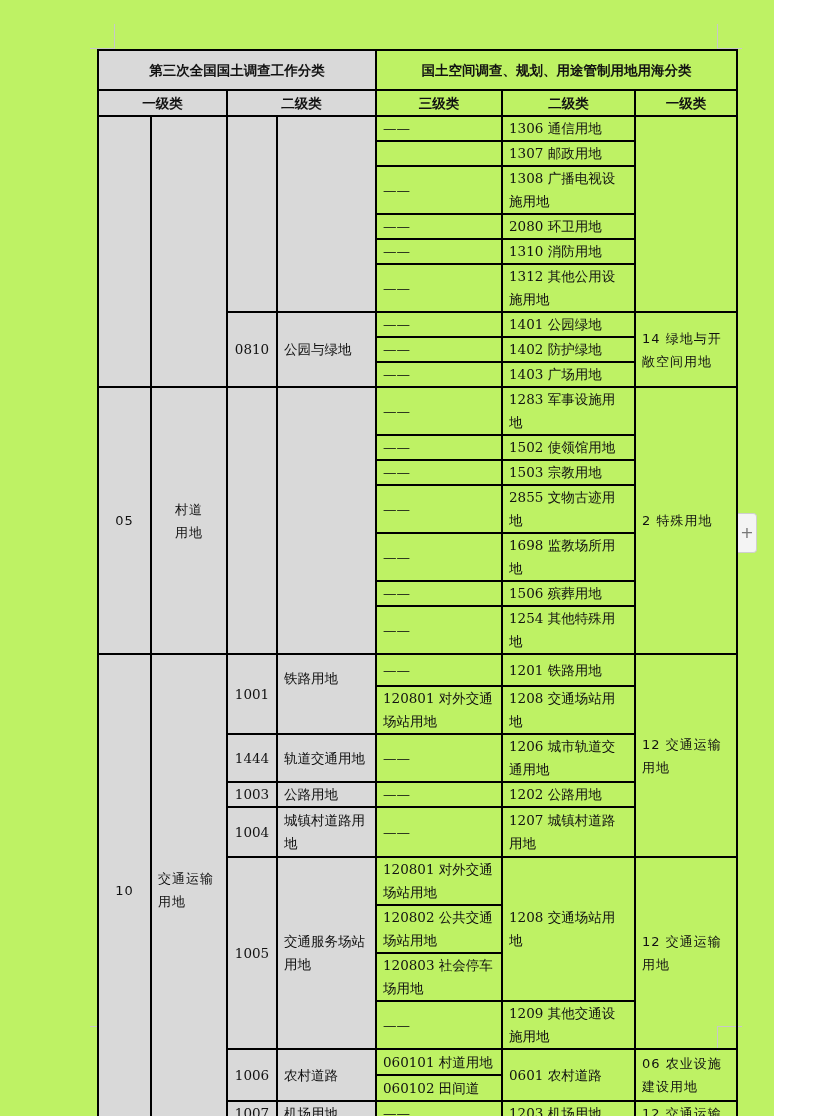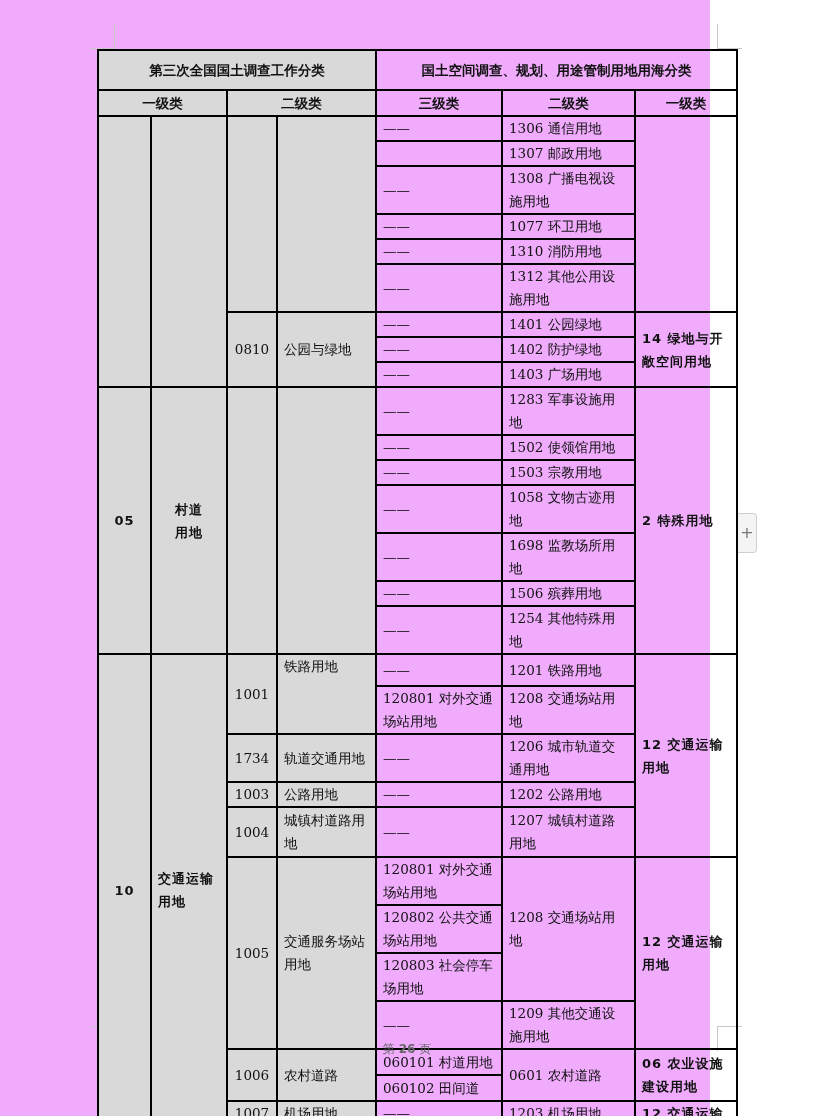--- a/index.html
+++ b/index.html
@@ -1,27 +1,27 @@
 <!DOCTYPE html>
 <html><head>
 <meta charset="utf-8">
 <style>
   html, body { margin:0; padding:0; background:#ffffff; }
   body { width:814px; height:1116px; position:relative; overflow:hidden;
          font-family: "DejaVu Serif", "Liberation Serif", serif; color:#111; }
-  .page { position:absolute; left:0; top:0; width:710px; height:1116px; background:#f0abfc; }
+  .page { position:absolute; left:0; top:0; width:774px; height:1116px; background:#bef264; }
   .crop { position:absolute; background:#c8c8c8; }
   table.land { position:absolute; left:97px; top:49px; border-collapse:collapse; table-layout:fixed;
                width:639px; font-size:13.5px; }
   table.land td { border:2px solid #000; padding:0 6px; vertical-align:middle; line-height:23px; overflow:hidden; }
   td.g { background:#d9d9d9; }
   td.h1 { font-family:"DejaVu Sans","Liberation Sans",sans-serif; font-weight:bold; font-size:13.5px; text-align:center; height:38px; }
   td.h2 { font-family:"DejaVu Sans","Liberation Sans",sans-serif; font-weight:bold; font-size:13.5px; text-align:center; height:24px; }
   td.code { text-align:center; }
-  td.b { font-weight:bold; font-family:"DejaVu Sans","Liberation Sans",sans-serif; font-size:13px; letter-spacing:1px;margin-top:40px; }
+  td.b { font-weight:normal; font-family:"DejaVu Sans","Liberation Sans",sans-serif; font-size:13px; letter-spacing:1px;margin-top:40px; }
   td.center { text-align:center; }
   .footer { position:absolute; left:0; width:814px; top:1041px; text-align:center; font-size:12px; color:#666;
             font-family:"DejaVu Sans","Liberation Sans",sans-serif; }
   .footer .num { font-weight:bold; margin:0 4px; }
   .side-add { position:absolute; left:738px; top:513px; width:18px; height:38px; background:#f4f4f4;
               border:1px solid #cfcfcf; border-left:none; border-radius:0 4px 4px 0; color:#777;
               font-family:"DejaVu Sans",sans-serif; font-size:16px; text-align:center; line-height:38px; }
 </style>
 </head>
 <body>
@@ -72,21 +72,21 @@
     <tr style="height:24px">
       <td></td>
       <td>1307 邮政用地</td>
     </tr>
     <tr style="height:47px">
       <td>——</td>
       <td>1308 广播电视设施用地</td>
     </tr>
     <tr style="height:24px">
       <td>——</td>
-      <td>1077 环卫用地</td>
+      <td>2080 环卫用地</td>
     </tr>
     <tr style="height:23px">
       <td>——</td>
       <td>1310 消防用地</td>
     </tr>
     <tr style="height:48px">
       <td>——</td>
       <td>1312 其他公用设施用地</td>
     </tr>
     <tr style="height:24px">
@@ -117,50 +117,50 @@
     <tr style="height:24px">
       <td>——</td>
       <td>1502 使领馆用地</td>
     </tr>
     <tr style="height:24px">
       <td>——</td>
       <td>1503 宗教用地</td>
     </tr>
     <tr style="height:24px">
       <td>——</td>
-      <td>1058 文物古迹用地</td>
+      <td>2855 文物古迹用地</td>
     </tr>
     <tr style="height:24px">
       <td>——</td>
       <td>1698 监教场所用地</td>
     </tr>
     <tr style="height:24px">
       <td>——</td>
       <td>1506 殡葬用地</td>
     </tr>
     <tr style="height:23px">
       <td>——</td>
       <td>1254 其他特殊用地</td>
     </tr>
 
     <tr style="height:32px">
       <td class="g b center" rowspan="12">10</td>
       <td class="g b" rowspan="12">交通运输用地</td>
       <td class="g code" rowspan="2">1001</td>
-      <td class="g" rowspan="2" style="vertical-align:top;">铁路用地</td>
+      <td class="g" rowspan="2" style="vertical-align:top;padding-top:12px;">铁路用地</td>
       <td>——</td>
       <td>1201 铁路用地</td>
       <td class="b" rowspan="5">12 交通运输用地</td>
     </tr>
     <tr style="height:48px">
       <td>120801 对外交通场站用地</td>
       <td>1208 交通场站用地</td>
     </tr>
     <tr style="height:47px">
-      <td class="g code">1734</td>
+      <td class="g code">1444</td>
       <td class="g">轨道交通用地</td>
       <td>——</td>
       <td>1206 城市轨道交通用地</td>
     </tr>
     <tr style="height:24px">
       <td class="g code">1003</td>
       <td class="g">公路用地</td>
       <td>——</td>
       <td>1202 公路用地</td>
     </tr>
@@ -204,16 +204,13 @@
       <td>1203 机场用地</td>
       <td class="b">12 交通运输</td>
     </tr>
   </tbody>
     </table>
 
   <div class="side-add">
     <span>+</span>
   </div>
 
-  <div class="footer">
-    <span>第</span><span class="num">26</span><span>页</span>
-  </div>
 </div>
 
 </body></html>

